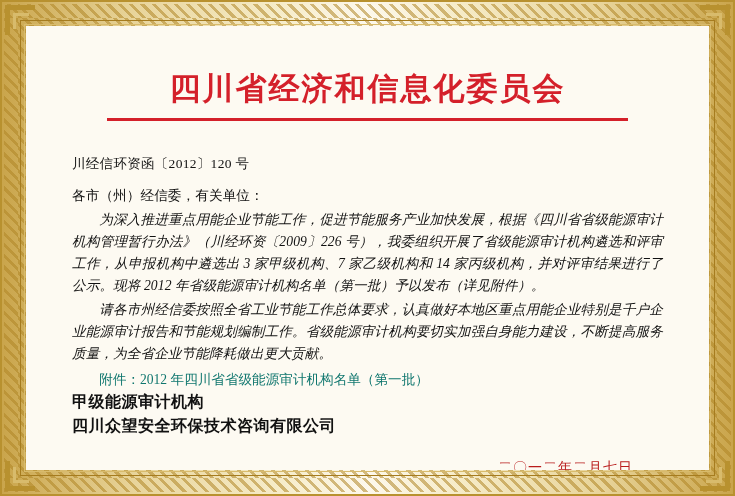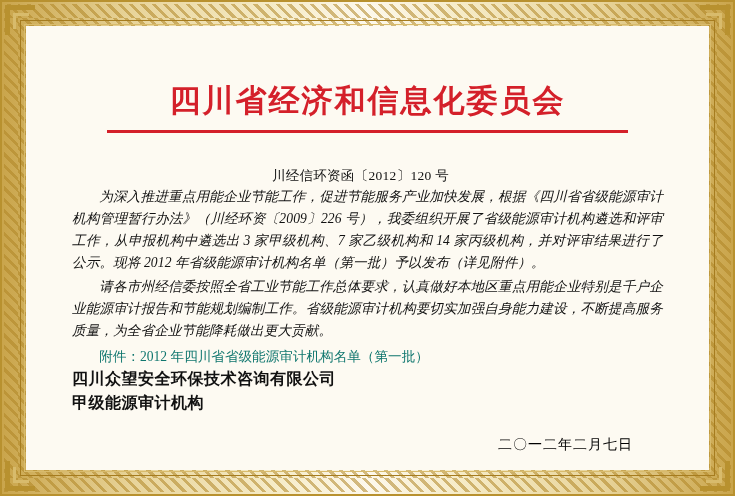--- a/index.html
+++ b/index.html
@@ -76,21 +76,21 @@
 
   
   .paper {
     position: absolute;
     left: 26px;
     top: 26px;
     right: 26px;
     bottom: 26px;
     background: #fdfaf2;
     box-sizing: border-box;
-    padding: 30px 46px 10px 46px;
+    padding: 18px 46px 10px 46px;
     overflow: hidden;
   }
 
   
   .doc-title {
     text-align: center;
     color: #d4202a;
     font-family: "Liberation Serif", "DejaVu Serif", serif;
     font-weight: bold;
     font-size: 31px;
@@ -101,25 +101,25 @@
   }
   .title-rule {
     height: 2.5px;
     background: #d4202a;
     width: 88%;
     margin: 0 auto 0 auto;
   }
 
   
   .doc-number {
-    text-align: center;
+    text-align: left;
     font-size: 13.5px;
     color: #111;
     margin-top: 34px;
-    margin-bottom: 1px;
+    margin-bottom: 12px;
     padding-right: 14px;
     letter-spacing: 0.3px;
   }
 
   
   .body-text {
     font-size: 13.6px;
     line-height: 1.62;
     color: #111;
     text-align: justify;
@@ -141,21 +141,21 @@
     font-weight: bold;
     font-size: 16px;
     color: #111;
     margin-top: 3px;
     letter-spacing: 0.5px;
   }
 
   .date-line {
     text-align: right;
     font-size: 14px;
-    color: #000000;
+    color: #b91c1c;
     margin-top: 22px;
     padding-right: 30px;
     letter-spacing: 1px;
   }
 </style>
 </head>
 <body>
 
 <div class="certificate">
 
@@ -190,24 +190,25 @@
   </div>
 
   <div class="paper">
 
     <div class="doc-title">四川省经济和信息化委员会</div>
     <div class="title-rule"></div>
 
     <div class="doc-number">川经信环资函〔2012〕120 号</div>
 
     <div class="body-text">
+      <p>各市（州）经信委，有关单位：</p>
       <p class="indent">为深入推进重点用能企业节能工作，促进节能服务产业加快发展，根据《四川省省级能源审计机构管理暂行办法》（川经环资〔2009〕226 号），我委组织开展了省级能源审计机构遴选和评审工作，从申报机构中遴选出 3 家甲级机构、7 家乙级机构和 14 家丙级机构，并对评审结果进行了公示。现将 2012 年省级能源审计机构名单（第一批）予以发布（详见附件）。</p>
       <p class="indent">请各市州经信委按照全省工业节能工作总体要求，认真做好本地区重点用能企业特别是千户企业能源审计报告和节能规划编制工作。省级能源审计机构要切实加强自身能力建设，不断提高服务质量，为全省企业节能降耗做出更大贡献。</p>
     </div>
 
     <div class="attach-line">附件：2012 年四川省省级能源审计机构名单（第一批）</div>
+    <div class="bold-line">甲级能源审计机构</div>
     <div class="bold-line">四川众望安全环保技术咨询有限公司</div>
-    <div class="bold-line">甲级能源审计机构</div>
 
     <div class="date-line">二〇一二年二月七日</div>
 
   </div>
 </div>
 
 </body></html>

